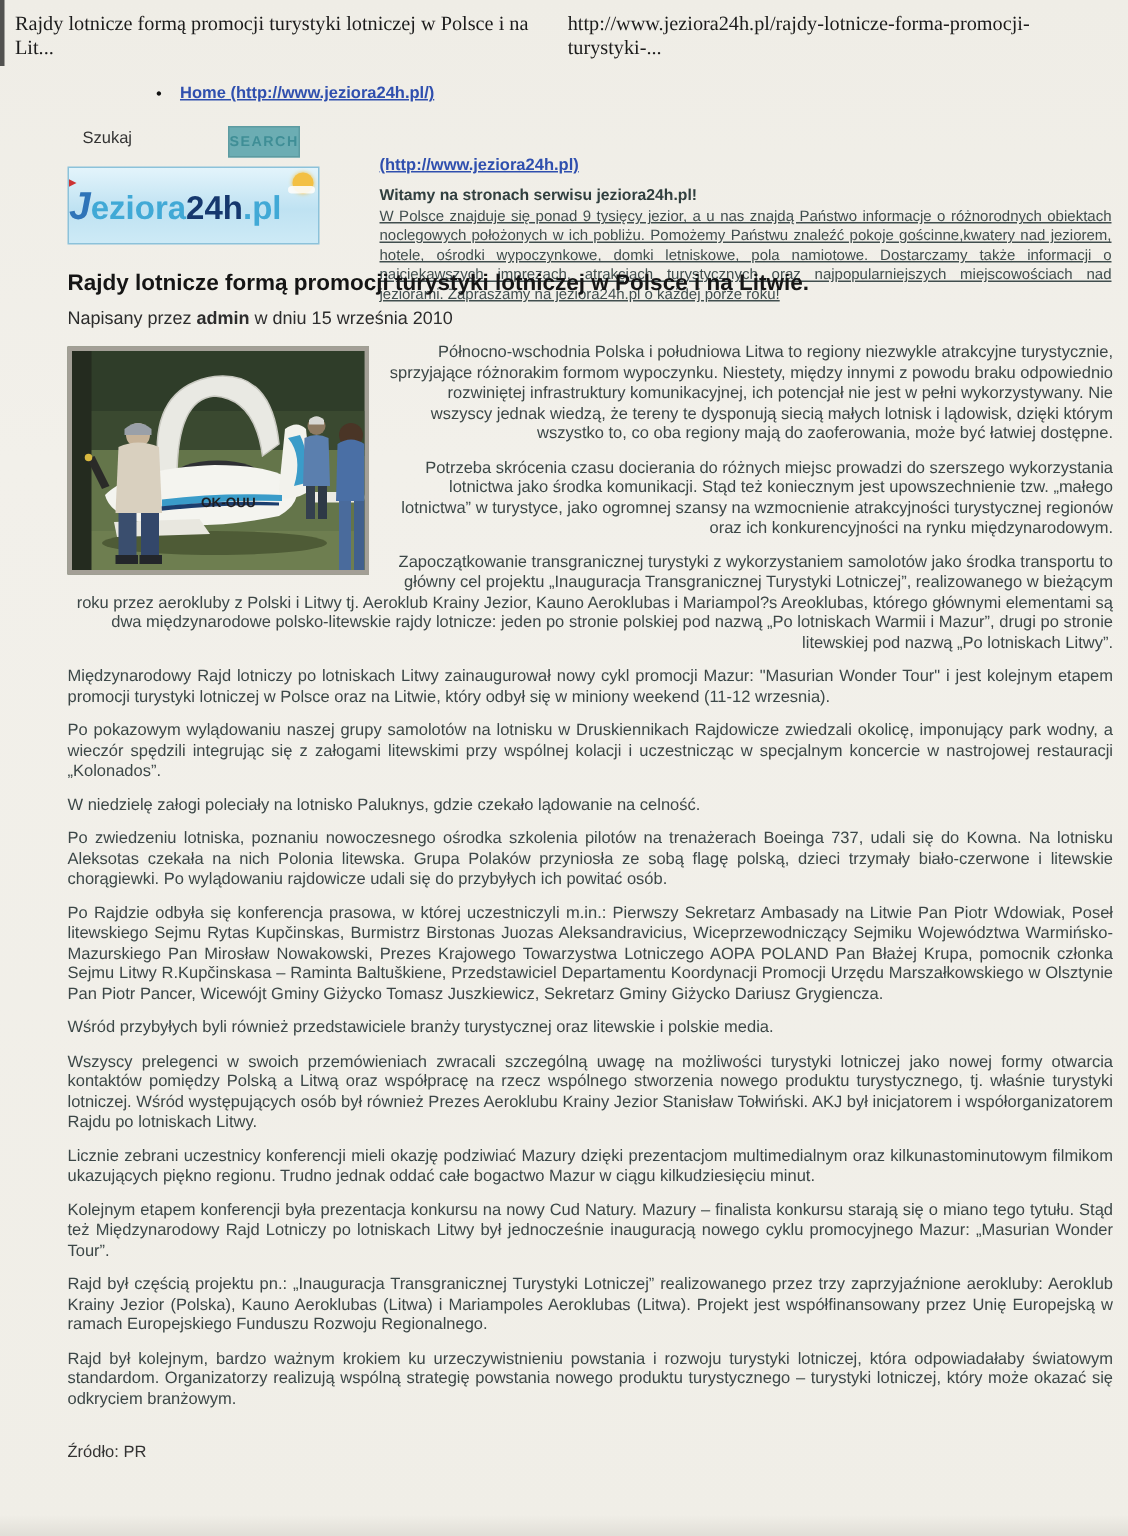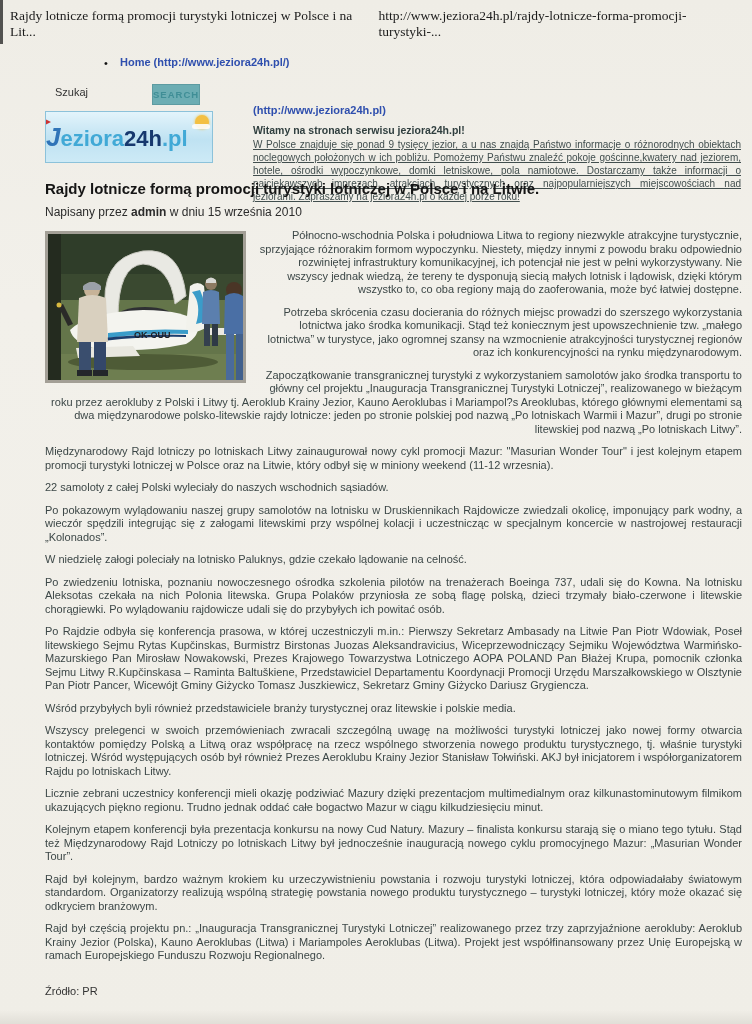--- a/index.html
+++ b/index.html
@@ -12,21 +12,21 @@
        background:linear-gradient(180deg, rgba(0,0,0,0) 0%, rgba(90,85,75,.10) 100%);}
 
   
   .print-header{position:absolute;left:10px;right:6px;top:8px;display:flex;
        justify-content:space-between;font-family:"Liberation Serif", serif;
        font-size:13.5px;color:#1b1b1b;}
 
   
   .home-nav{position:absolute;left:120px;top:56px;font-size:11px;}
   .home-nav .bullet{position:absolute;left:-16px;top:1px;color:#111;font-size:11px;}
-  a.lnk{color:#2f4fae;font-weight:bold;cursor:pointer;}
+  a.lnk{color:#2f4fae;text-decoration:underline;font-weight:bold;cursor:pointer;}
 
   
   .search-label{position:absolute;left:55px;top:86px;font-size:11px;color:#333;}
   .search-button{position:absolute;left:152px;top:84px;width:46px;height:19px;
        background:#6cadb3;border:1px solid #5d9ba1;color:#3f8e96;
        font-size:9.5px;font-weight:bold;letter-spacing:1px;text-align:center;
        line-height:19px;cursor:pointer;}
 
   
   .logo{position:absolute;left:45px;top:111px;width:166px;height:50px;
@@ -146,29 +146,28 @@
         <circle cx="186" cy="56" r="8" fill="#4a3526"></circle>
         <path d="M177,62 Q186,56 195,62 L195,100 L176,100 Z" fill="#4a6fa5"></path>
         <rect x="178" y="100" width="8" height="46" fill="#4a6b9c"></rect>
         <rect x="188" y="100" width="7" height="46" fill="#41608d"></rect>
       </svg>
     </div>
   <p>Północno-wschodnia Polska i południowa Litwa to regiony niezwykle atrakcyjne turystycznie, sprzyjające różnorakim formom wypoczynku. Niestety, między innymi z powodu braku odpowiednio rozwiniętej infrastruktury komunikacyjnej, ich potencjał nie jest w pełni wykorzystywany. Nie wszyscy jednak wiedzą, że tereny te dysponują siecią małych lotnisk i lądowisk, dzięki którym wszystko to, co oba regiony mają do zaoferowania, może być łatwiej dostępne.</p>
       <p>Potrzeba skrócenia czasu docierania do różnych miejsc prowadzi do szerszego wykorzystania lotnictwa jako środka komunikacji. Stąd też koniecznym jest upowszechnienie tzw. „małego lotnictwa” w turystyce, jako ogromnej szansy na wzmocnienie atrakcyjności turystycznej regionów oraz ich konkurencyjności na rynku międzynarodowym.</p>
       <p>Zapoczątkowanie transgranicznej turystyki z wykorzystaniem samolotów jako środka transportu to główny cel projektu „Inauguracja Transgranicznej Turystyki Lotniczej”, realizowanego w bieżącym roku przez aerokluby z Polski i Litwy tj. Aeroklub Krainy Jezior, Kauno Aeroklubas i Mariampol?s Areoklubas, którego głównymi elementami są dwa międzynarodowe polsko-litewskie rajdy lotnicze: jeden po stronie polskiej pod nazwą „Po lotniskach Warmii i Mazur”, drugi po stronie litewskiej pod nazwą „Po lotniskach Litwy”.</p>
       <p>Międzynarodowy Rajd lotniczy po lotniskach Litwy zainaugurował nowy cykl promocji Mazur: "Masurian Wonder Tour" i jest kolejnym etapem promocji turystyki lotniczej w Polsce oraz na Litwie, który odbył się w miniony weekend (11-12 wrzesnia).</p>
-      <p>22 samoloty z całej Polski wyleciały do naszych wschodnich sąsiadów.</p>
       <p>Po pokazowym wylądowaniu naszej grupy samolotów na lotnisku w Druskiennikach Rajdowicze zwiedzali okolicę, imponujący park wodny, a wieczór spędzili integrując się z załogami litewskimi przy wspólnej kolacji i uczestnicząc w specjalnym koncercie w nastrojowej restauracji „Kolonados”.</p>
       <p>W niedzielę załogi poleciały na lotnisko Paluknys, gdzie czekało lądowanie na celność.</p>
       <p>Po zwiedzeniu lotniska, poznaniu nowoczesnego ośrodka szkolenia pilotów na trenażerach Boeinga 737, udali się do Kowna. Na lotnisku Aleksotas czekała na nich Polonia litewska. Grupa Polaków przyniosła ze sobą flagę polską, dzieci trzymały biało-czerwone i litewskie chorągiewki. Po wylądowaniu rajdowicze udali się do przybyłych ich powitać osób.</p>
       <p>Po Rajdzie odbyła się konferencja prasowa, w której uczestniczyli m.in.: Pierwszy Sekretarz Ambasady na Litwie Pan Piotr Wdowiak, Poseł litewskiego Sejmu Rytas Kupčinskas, Burmistrz Birstonas Juozas Aleksandravicius, Wiceprzewodniczący Sejmiku Województwa Warmińsko-Mazurskiego Pan Mirosław Nowakowski, Prezes Krajowego Towarzystwa Lotniczego AOPA POLAND Pan Błażej Krupa, pomocnik członka Sejmu Litwy R.Kupčinskasa – Raminta Baltuškiene, Przedstawiciel Departamentu Koordynacji Promocji Urzędu Marszałkowskiego w Olsztynie Pan Piotr Pancer, Wicewójt Gminy Giżycko Tomasz Juszkiewicz, Sekretarz Gminy Giżycko Dariusz Grygiencza.</p>
       <p>Wśród przybyłych byli również przedstawiciele branży turystycznej oraz litewskie i polskie media.</p>
       <p>Wszyscy prelegenci w swoich przemówieniach zwracali szczególną uwagę na możliwości turystyki lotniczej jako nowej formy otwarcia kontaktów pomiędzy Polską a Litwą oraz współpracę na rzecz wspólnego stworzenia nowego produktu turystycznego, tj. właśnie turystyki lotniczej. Wśród występujących osób był również Prezes Aeroklubu Krainy Jezior Stanisław Tołwiński. AKJ był inicjatorem i współorganizatorem Rajdu po lotniskach Litwy.</p>
       <p>Licznie zebrani uczestnicy konferencji mieli okazję podziwiać Mazury dzięki prezentacjom multimedialnym oraz kilkunastominutowym filmikom ukazujących piękno regionu. Trudno jednak oddać całe bogactwo Mazur w ciągu kilkudziesięciu minut.</p>
       <p>Kolejnym etapem konferencji była prezentacja konkursu na nowy Cud Natury. Mazury – finalista konkursu starają się o miano tego tytułu. Stąd też Międzynarodowy Rajd Lotniczy po lotniskach Litwy był jednocześnie inauguracją nowego cyklu promocyjnego Mazur: „Masurian Wonder Tour”.</p>
+      <p>Rajd był częścią projektu pn.: „Inauguracja Transgranicznej Turystyki Lotniczej” realizowanego przez trzy zaprzyjaźnione aerokluby: Aeroklub Krainy Jezior (Polska), Kauno Aeroklubas (Litwa) i Mariampoles Aeroklubas (Litwa). Projekt jest współfinansowany przez Unię Europejską w ramach Europejskiego Funduszu Rozwoju Regionalnego.</p>
       <p>Rajd był kolejnym, bardzo ważnym krokiem ku urzeczywistnieniu powstania i rozwoju turystyki lotniczej, która odpowiadałaby światowym standardom. Organizatorzy realizują wspólną strategię powstania nowego produktu turystycznego – turystyki lotniczej, który może okazać się odkryciem branżowym.</p>
-      <p>Rajd był częścią projektu pn.: „Inauguracja Transgranicznej Turystyki Lotniczej” realizowanego przez trzy zaprzyjaźnione aerokluby: Aeroklub Krainy Jezior (Polska), Kauno Aeroklubas (Litwa) i Mariampoles Aeroklubas (Litwa). Projekt jest współfinansowany przez Unię Europejską w ramach Europejskiego Funduszu Rozwoju Regionalnego.</p>
     </div>
 
   <div class="source-line">Źródło: PR</div>
   <br>
   
 </div>
 
 </body></html>

